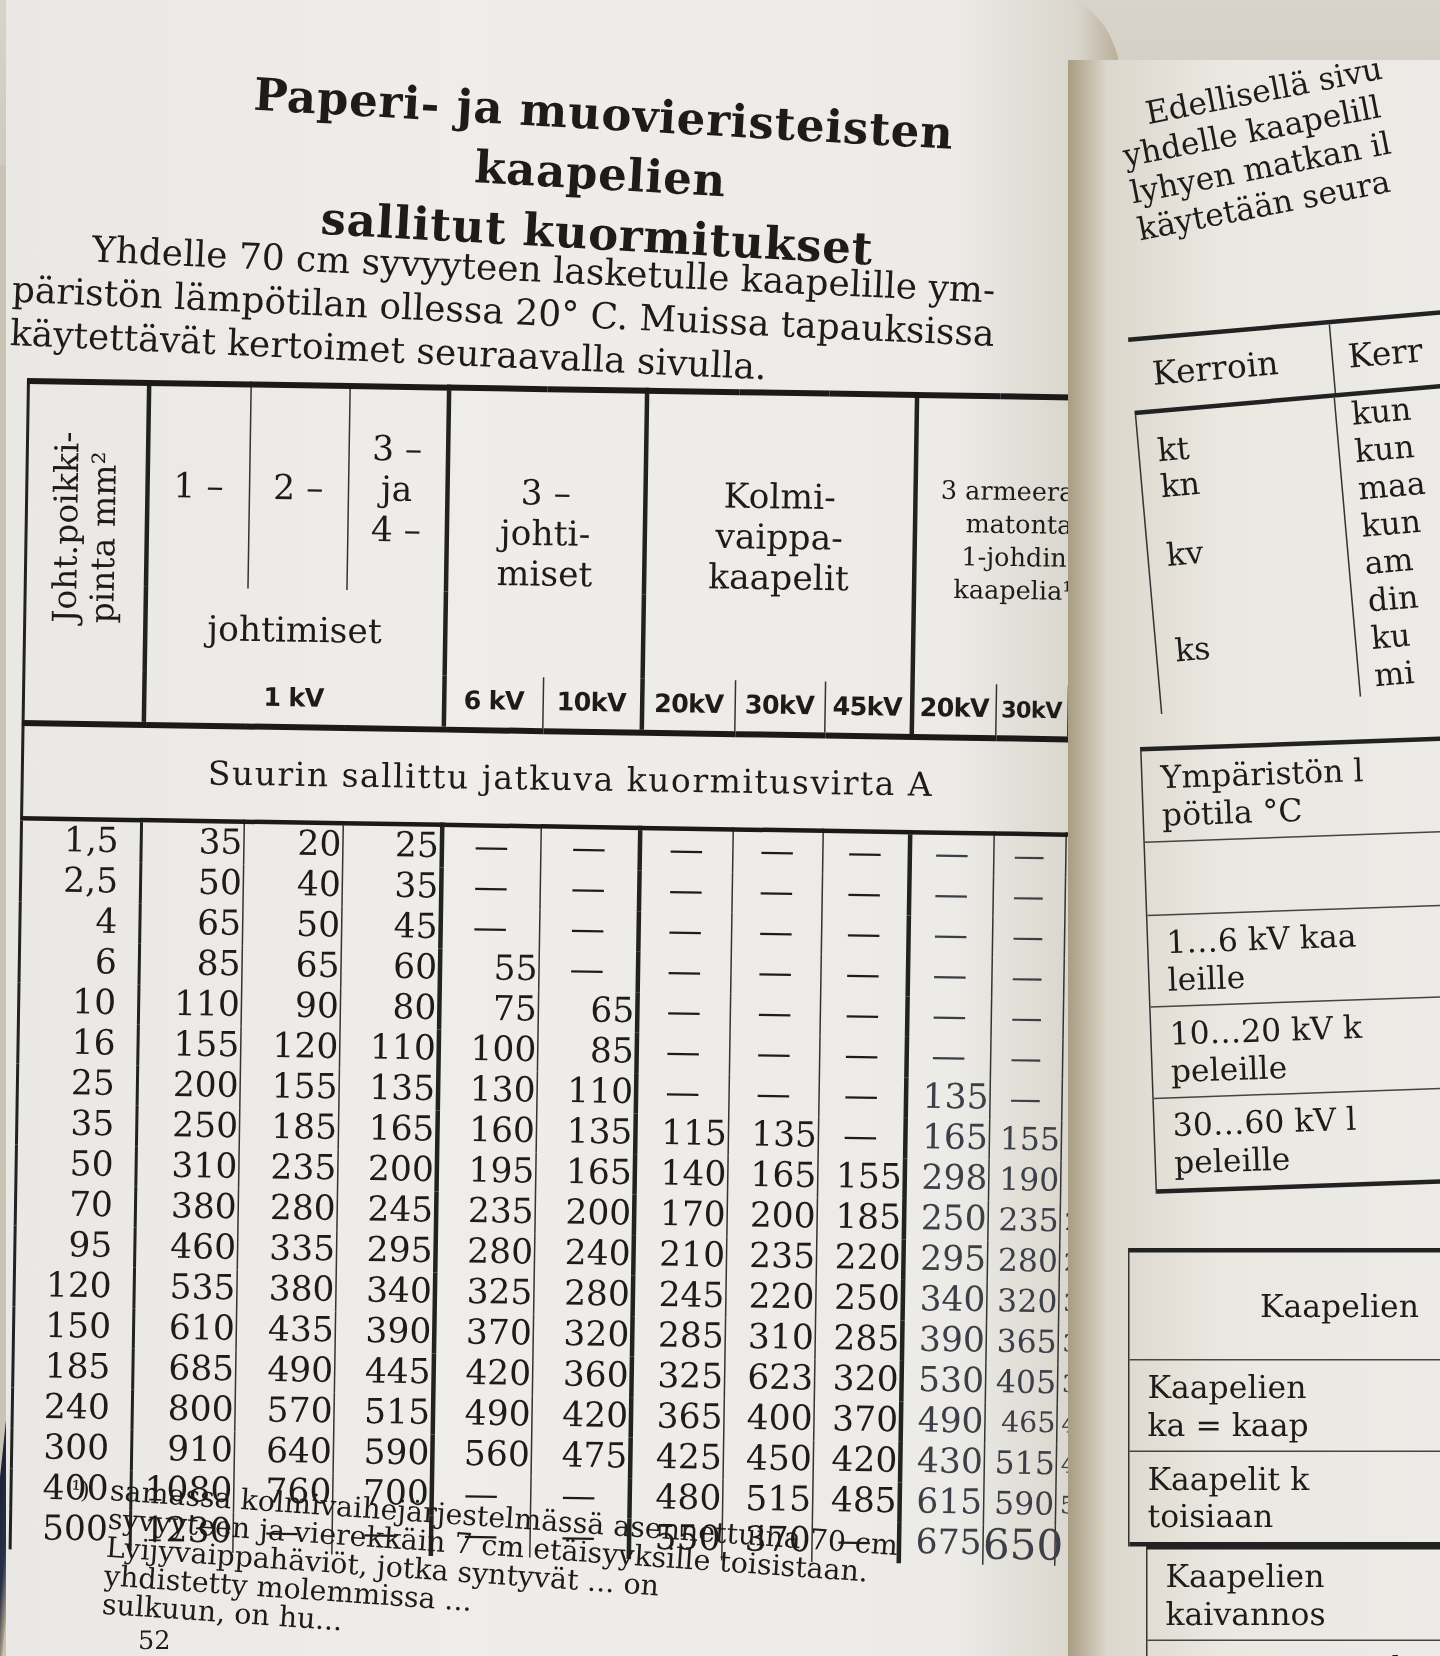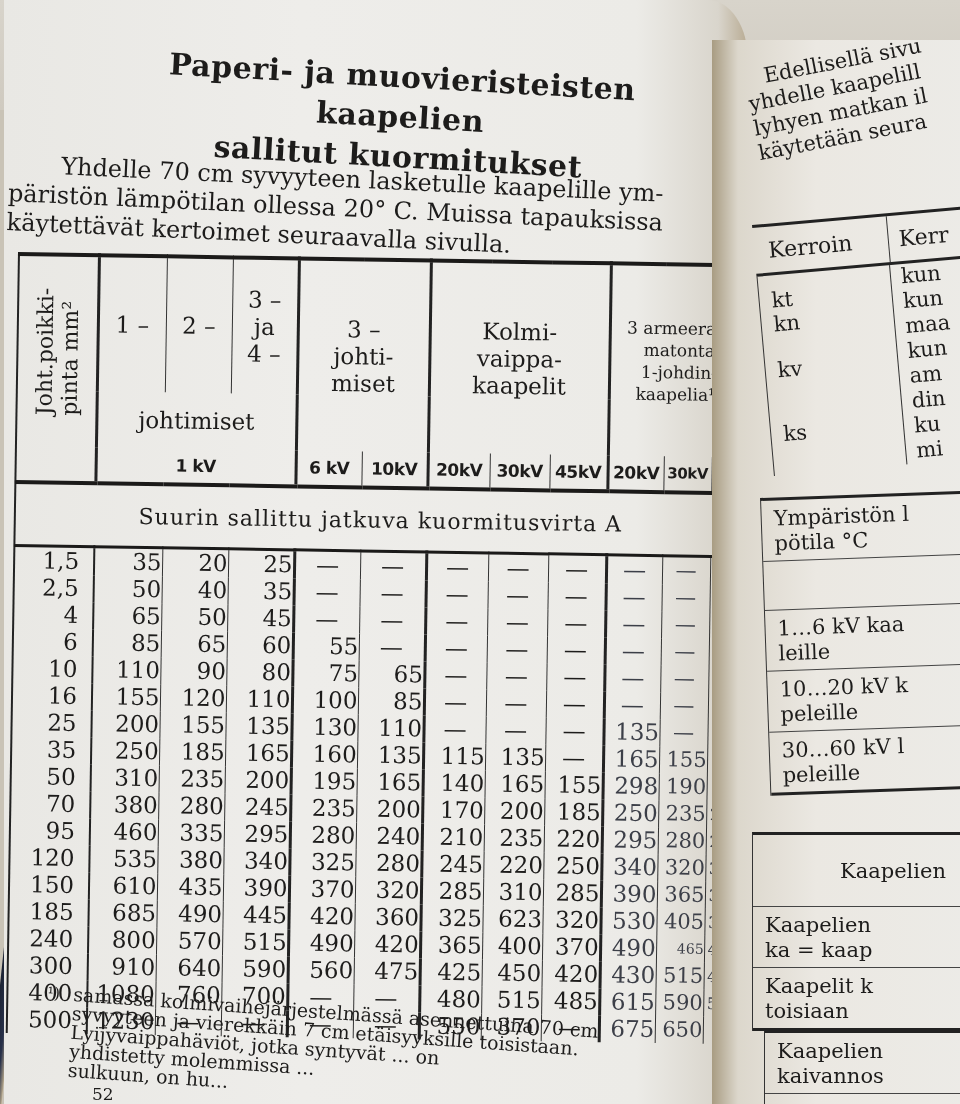--- a/index.html
+++ b/index.html
@@ -423,21 +423,21 @@
             <td class="size">240</td>
             <td class="sub-thin">800</td>
             <td class="sub-thin">570</td>
             <td class="grp-thick">515</td>
             <td class="sub-thin">490</td>
             <td class="grp-thick">420</td>
             <td class="sub-thin">365</td>
             <td class="sub-thin">400</td>
             <td class="grp-thick">370</td>
             <td class="sub-thin col-light">490</td>
-            <td class="sub-thin col-light" style="font-size: 14px;">465</td>
+            <td class="sub-thin col-light" style="font-size: 19px;">465</td>
             <td class=" col-light" style="font-size: 16px;">440</td>
           </tr>
           <tr class="data-row">
             <td class="size">300</td>
             <td class="sub-thin">910</td>
             <td class="sub-thin">640</td>
             <td class="grp-thick">590</td>
             <td class="sub-thin">560</td>
             <td class="grp-thick">475</td>
             <td class="sub-thin">425</td>
@@ -465,21 +465,21 @@
             <td class="size">500</td>
             <td class="sub-thin">1230</td>
             <td class="sub-thin dash">—</td>
             <td class="grp-thick dash">—</td>
             <td class="sub-thin dash">—</td>
             <td class="grp-thick dash">—</td>
             <td class="sub-thin">550</td>
             <td class="sub-thin">370</td>
             <td class="grp-thick dash">—</td>
             <td class="sub-thin col-light">675</td>
-            <td class="sub-thin col-light" style="font-size: 21px;">650</td>
+            <td class="sub-thin col-light" style="font-size: 28px;">650</td>
             <td class="col-light dash" style="font-size: 16px;">—</td>
           </tr>
         </tbody>
     </table>
   </div>
 
   <div class="footnote">
     <span class="mark">¹)</span>
     <span class="fline">samassa kolmivaihejärjestelmässä asennettuina 70 cm</span>
     <span class="fline">syvyyteen ja vierekkäin 7 cm etäisyyksille toisistaan.</span>

